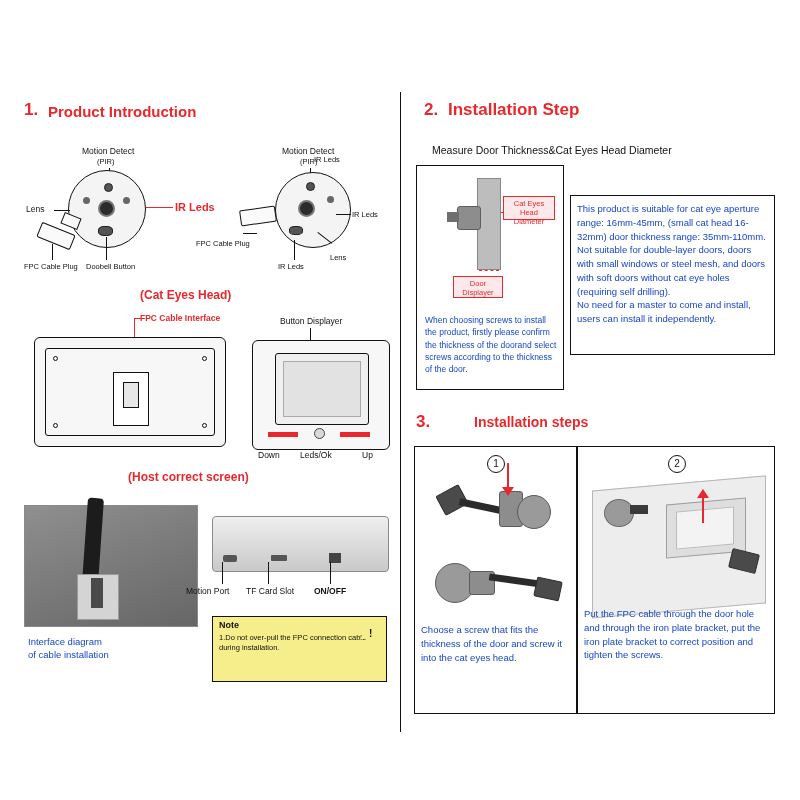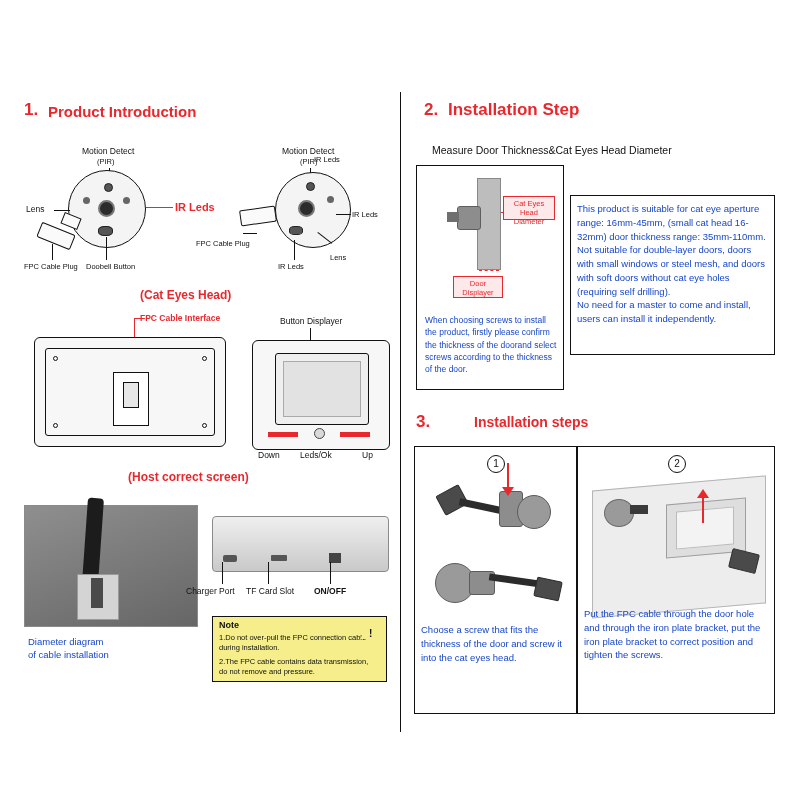--- a/index.html
+++ b/index.html
@@ -156,39 +156,38 @@
   <div class="t small" style="left:300px;top:450px;">Leds/Ok</div>
   <div class="t small" style="left:362px;top:450px;">Up</div>
 
   <div class="head2" style="left:128px;top:470px;font-size:12px;">(Host correct screen)</div>
 
   <div class="photo" style="left:24px;top:505px;width:172px;height:120px;background:linear-gradient(160deg,#8f8f8f,#666);">
     <div class="abs" style="left:60px;top:-8px;width:16px;height:86px;background:#1c1c1c;border-radius:4px;transform:rotate(4deg);"></div>
     <div class="abs" style="left:52px;top:68px;width:40px;height:44px;background:#d4d4d4;border:1px solid #9a9a9a;"></div>
     <div class="abs" style="left:66px;top:72px;width:12px;height:30px;background:#4a4a4a;"></div>
   </div>
-  <div class="cap" style="left:28px;top:636px;width:170px;white-space:pre-line;">Diameter diagram
+  <div class="cap" style="left:28px;top:636px;width:170px;white-space:pre-line;">Interface diagram
 of cable installation</div>
 
   <div class="photo" style="left:212px;top:516px;width:175px;height:54px;background:linear-gradient(180deg,#efefef,#c9c9c9);border-radius:4px;">
     <div class="abs" style="left:10px;top:38px;width:14px;height:7px;background:#555;border-radius:2px;"></div>
     <div class="abs" style="left:58px;top:38px;width:16px;height:6px;background:#555;border-radius:1px;"></div>
     <div class="abs" style="left:116px;top:36px;width:12px;height:10px;background:#444;"></div>
   </div>
-  <div class="t small" style="left:186px;top:586px;">Charger Port</div>
+  <div class="t small" style="left:186px;top:586px;">Motion Port</div>
   <div class="t small" style="left:246px;top:586px;">TF Card Slot</div>
   <div class="t small b" style="left:314px;top:586px;">ON/OFF</div>
   <div class="vline" style="left:222px;top:562px;height:22px;"></div>
   <div class="vline" style="left:268px;top:562px;height:22px;"></div>
   <div class="vline" style="left:330px;top:562px;height:22px;"></div>
 
   <div class="note" style="left:212px;top:616px;width:175px;height:66px;">
     <div class="ntitle">Note</div>
     <div class="ntxt" style="top:16px;">1.Do not over-pull the FPC connection cable during installation.</div>
-    <div class="ntxt" style="top:40px;">2.The FPC cable contains data transmission, do not remove and pressure.</div>
     <div class="abs" style="right:4px;top:4px;width:0;height:0;border-left:11px solid transparent;border-right:11px solid transparent;border-bottom:18px solid #f5ee8a;border-bottom-color:#f5ee8a;">
       <div class="abs" style="left:-2px;top:7px;font-size:10px;font-weight:bold;color:#111;">!</div>
     </div>
   </div>
 
   <div class="num" style="left:424px;top:100px;">2.</div>
   <div class="head" style="left:448px;top:100px;font-size:17px;">Installation Step</div>
   <div class="t" style="left:432px;top:144px;font-size:10.5px;">Measure Door Thickness&amp;Cat Eyes Head Diameter</div>
 
   <div class="box" style="left:416px;top:165px;width:148px;height:225px;">

